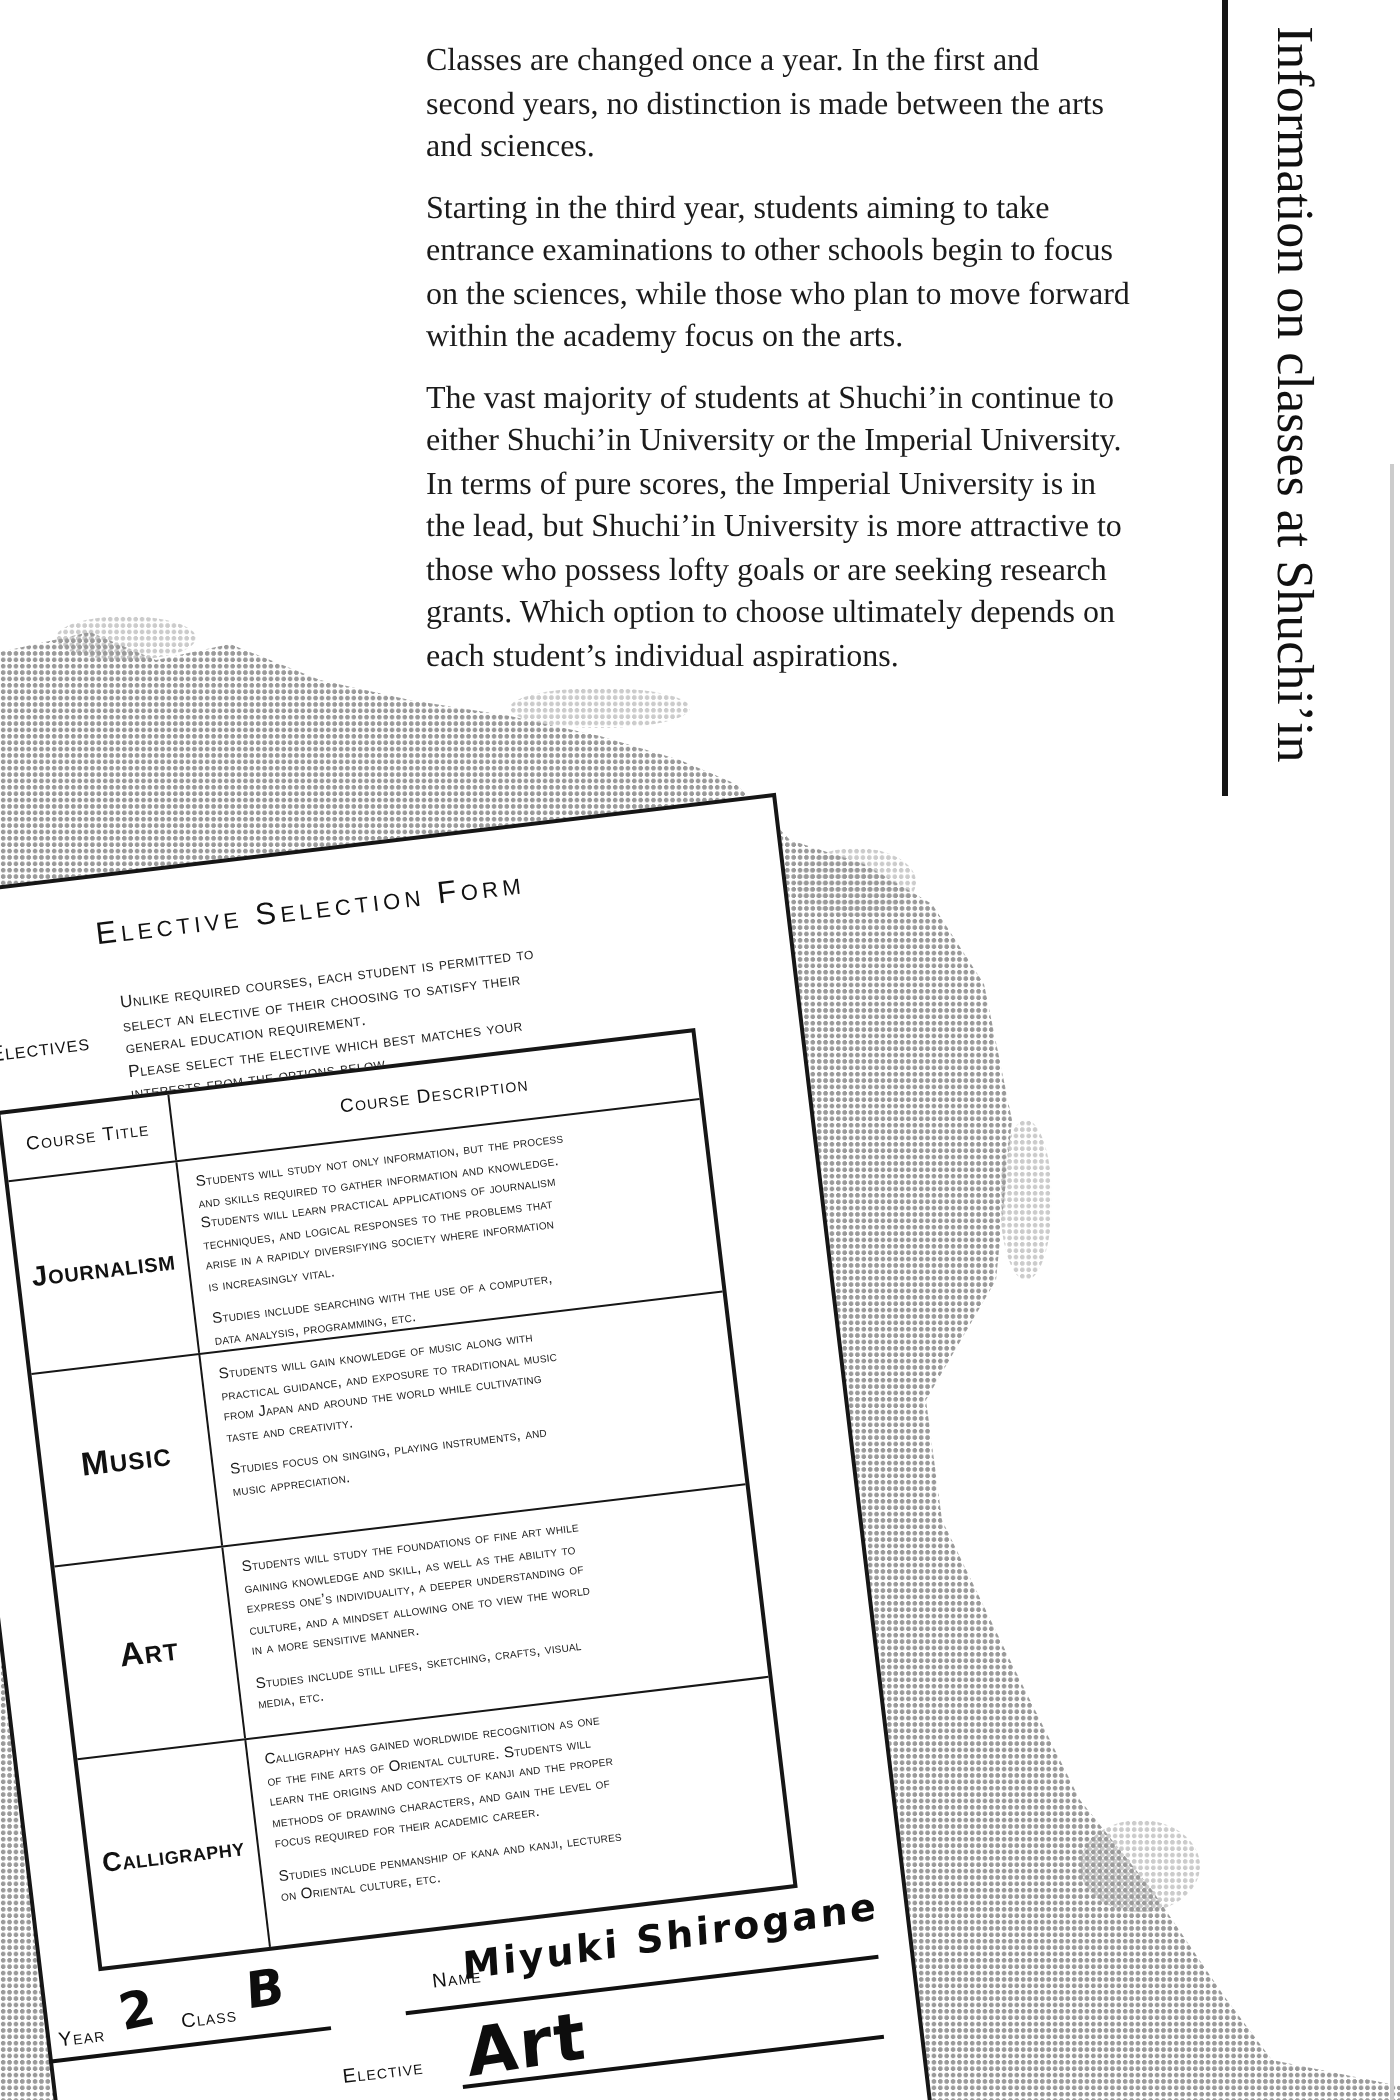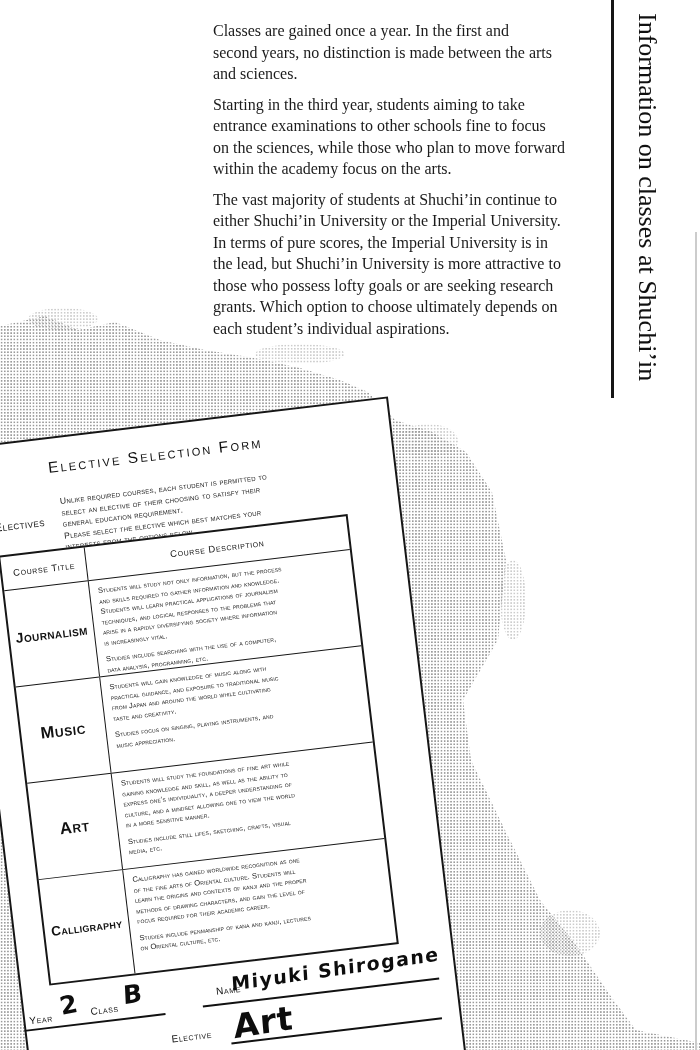--- a/index.html
+++ b/index.html
@@ -99,25 +99,25 @@
 <body>
 
 <div class="tone"></div>
 <div class="tone-patch" style="left:28px; top:308px; width:70px; height:22px;"></div>
 <div class="tone-patch" style="left:255px; top:344px; width:90px; height:20px;"></div>
 <div class="tone-patch" style="left:398px; top:424px; width:60px; height:34px;"></div>
 <div class="tone-patch" style="left:500px; top:560px; width:26px; height:80px;"></div>
 <div class="tone-patch" style="left:540px; top:910px; width:60px; height:46px;"></div>
 
 <div id="intro-text">
-  <p>Classes are gained once a year. In the first and
+  <p>Classes are changed once a year. In the first and
 second years, no distinction is made between the arts
 and sciences.</p>
   <p>Starting in the third year, students aiming to take
-entrance examinations to other schools fine to focus
+entrance examinations to other schools begin to focus
 on the sciences, while those who plan to move forward
 within the academy focus on the arts.</p>
   <p>The vast majority of students at Shuchi’in continue to
 either Shuchi’in University or the Imperial University.
 In terms of pure scores, the Imperial University is in
 the lead, but Shuchi’in University is more attractive to
 those who possess lofty goals or are seeking research
 grants. Which option to choose ultimately depends on
 each student’s individual aspirations.</p>
 </div>

